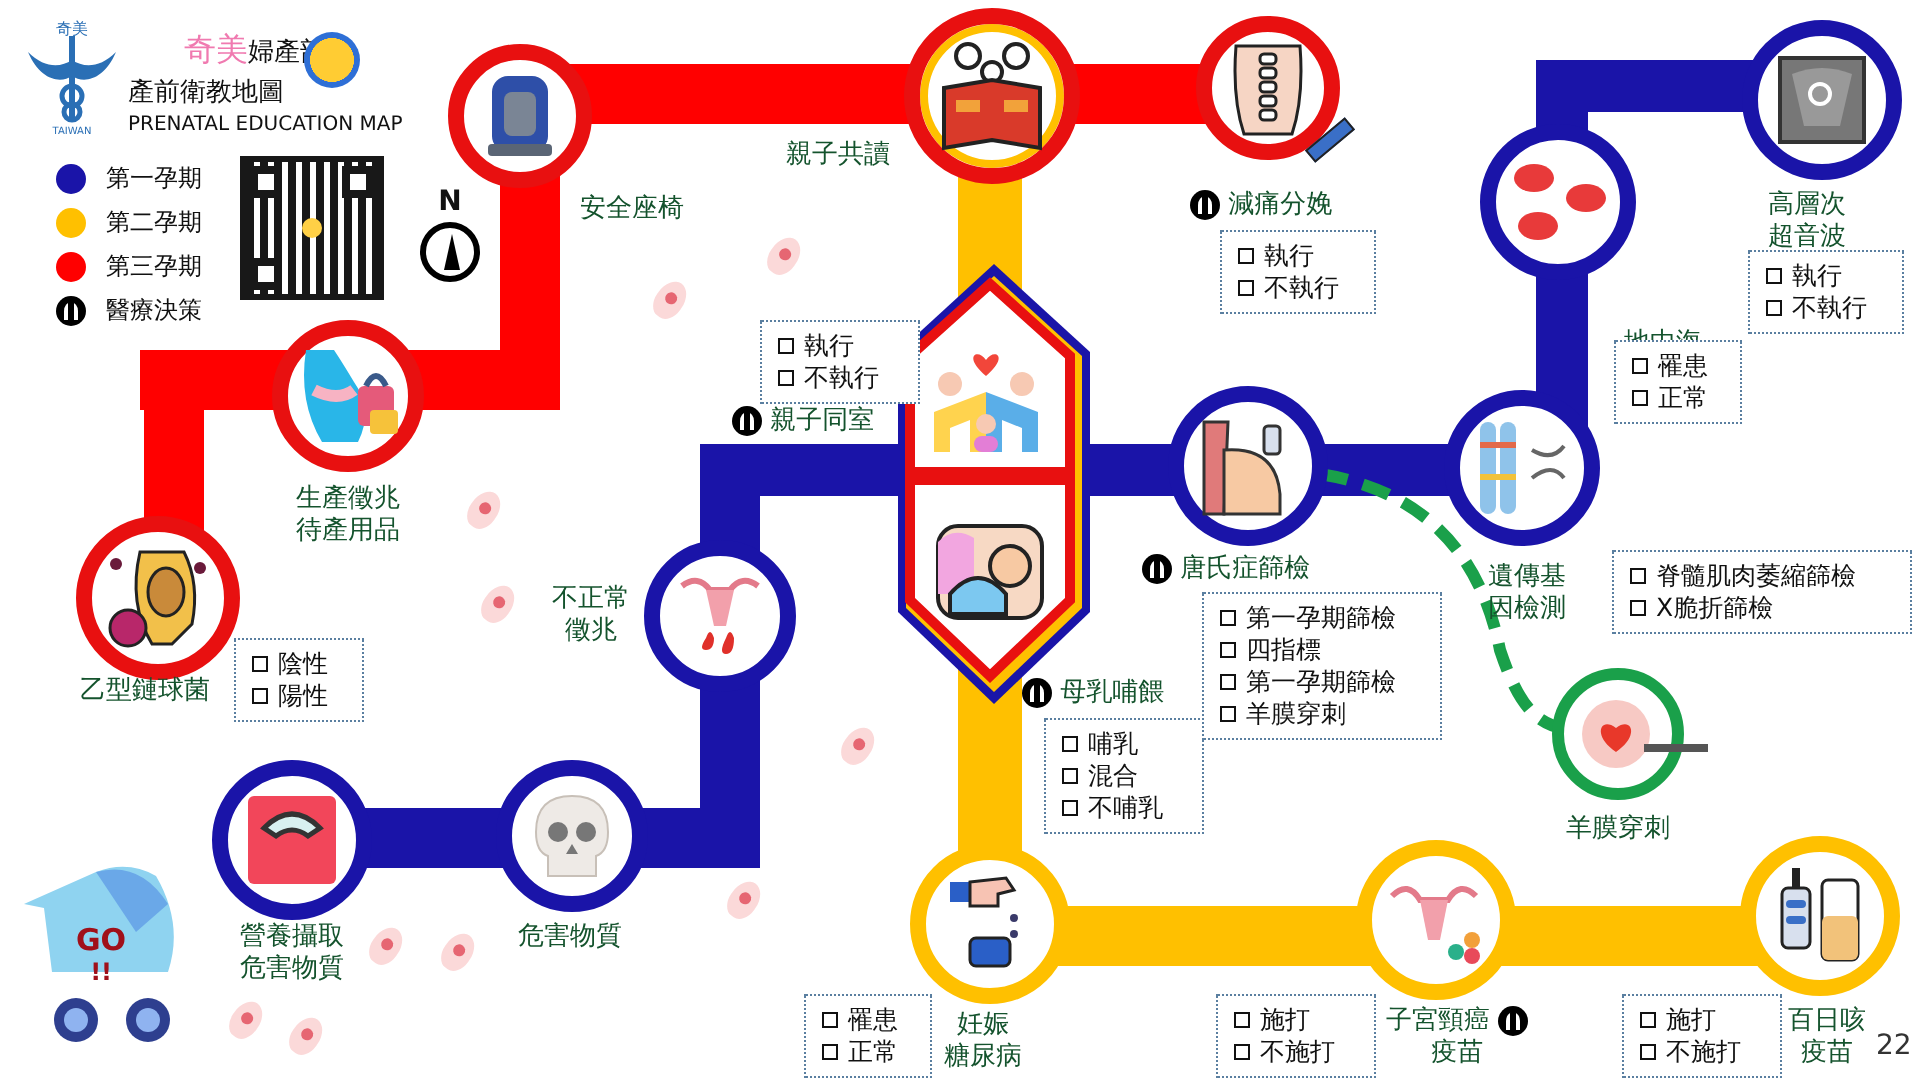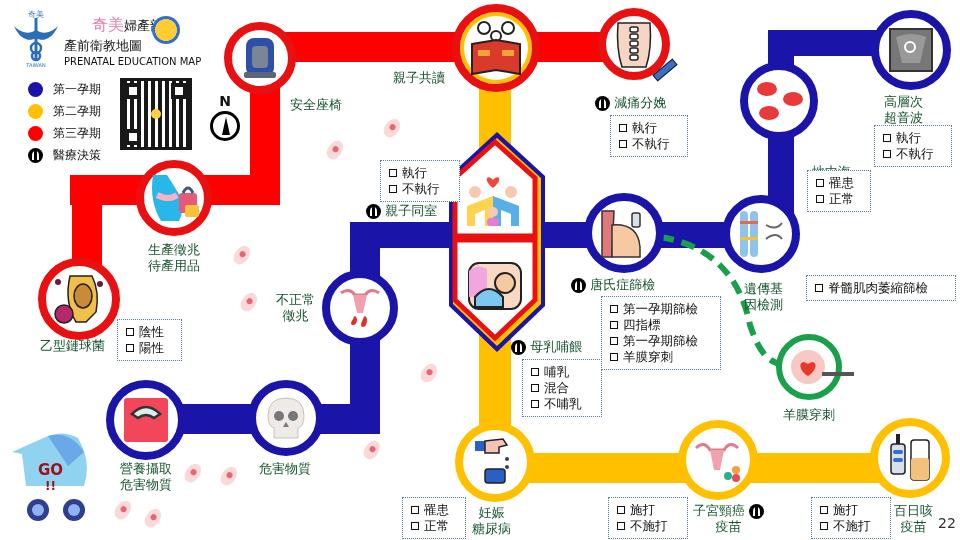--- a/index.html
+++ b/index.html
@@ -257,21 +257,21 @@
   <div>不正常</div>
   <div>徵兆</div>
 </div>
 
 <div class="node b" style="left:106px; top:380px; width:80px; height:80px;">
   <svg width="48" height="48" viewBox="0 0 48 48">
       <rect x="2" y="2" width="44" height="44" rx="3" fill="#f2465a"></rect>
       <path d="M10 18 Q24 4 38 18 L32 22 Q24 16 16 22Z" fill="#d8f0f0" stroke="#333" stroke-width="2.5"></path>
     </svg>
 </div>
-<div class="label" style="left:120px; top:461px;">
+<div class="label" style="left:120px; top:461px;font-family:Liberation Mono, monospace;">
   <div>營養攝取</div>
   <div>危害物質</div>
 </div>
 
 <div class="node b" style="left:248px; top:380px; width:76px; height:76px;">
   <svg width="40" height="44" viewBox="0 0 40 44">
       <path d="M20 2 Q38 2 38 20 Q38 30 32 32 L32 42 L8 42 L8 32 Q2 30 2 20 Q2 2 20 2Z" fill="#eeeae6" stroke="#c8c0b8"></path>
       <circle cx="13" cy="20" r="5" fill="#777"></circle>
       <circle cx="27" cy="20" r="5" fill="#777"></circle>
       <path d="M20 26 L17 31 L23 31Z" fill="#777"></path>
@@ -319,20 +319,24 @@
     </svg>
 </div>
 <div class="label" style="left:744px; top:281px;">
   <div>遺傳基</div>
   <div>因檢測</div>
 </div>
 <div class="box" style="left:806px; top:275px; width:150px;">
   <div class="opt">
       <span class="cb"></span>
       <span>脊髓肌肉萎縮篩檢</span>
+    </div>
+  <div class="opt">
+      <span class="cb"></span>
+      <span>X脆折篩檢</span>
     </div>
 </div>
 
 <div class="node b" style="left:740px; top:62px; width:78px; height:78px;">
   <svg width="52" height="48" viewBox="0 0 52 48">
       <ellipse cx="14" cy="12" rx="10" ry="7" fill="#e83a3a"></ellipse>
       <ellipse cx="40" cy="22" rx="10" ry="7" fill="#e83a3a"></ellipse>
       <ellipse cx="16" cy="36" rx="10" ry="7" fill="#e83a3a"></ellipse>
     </svg>
 </div>

